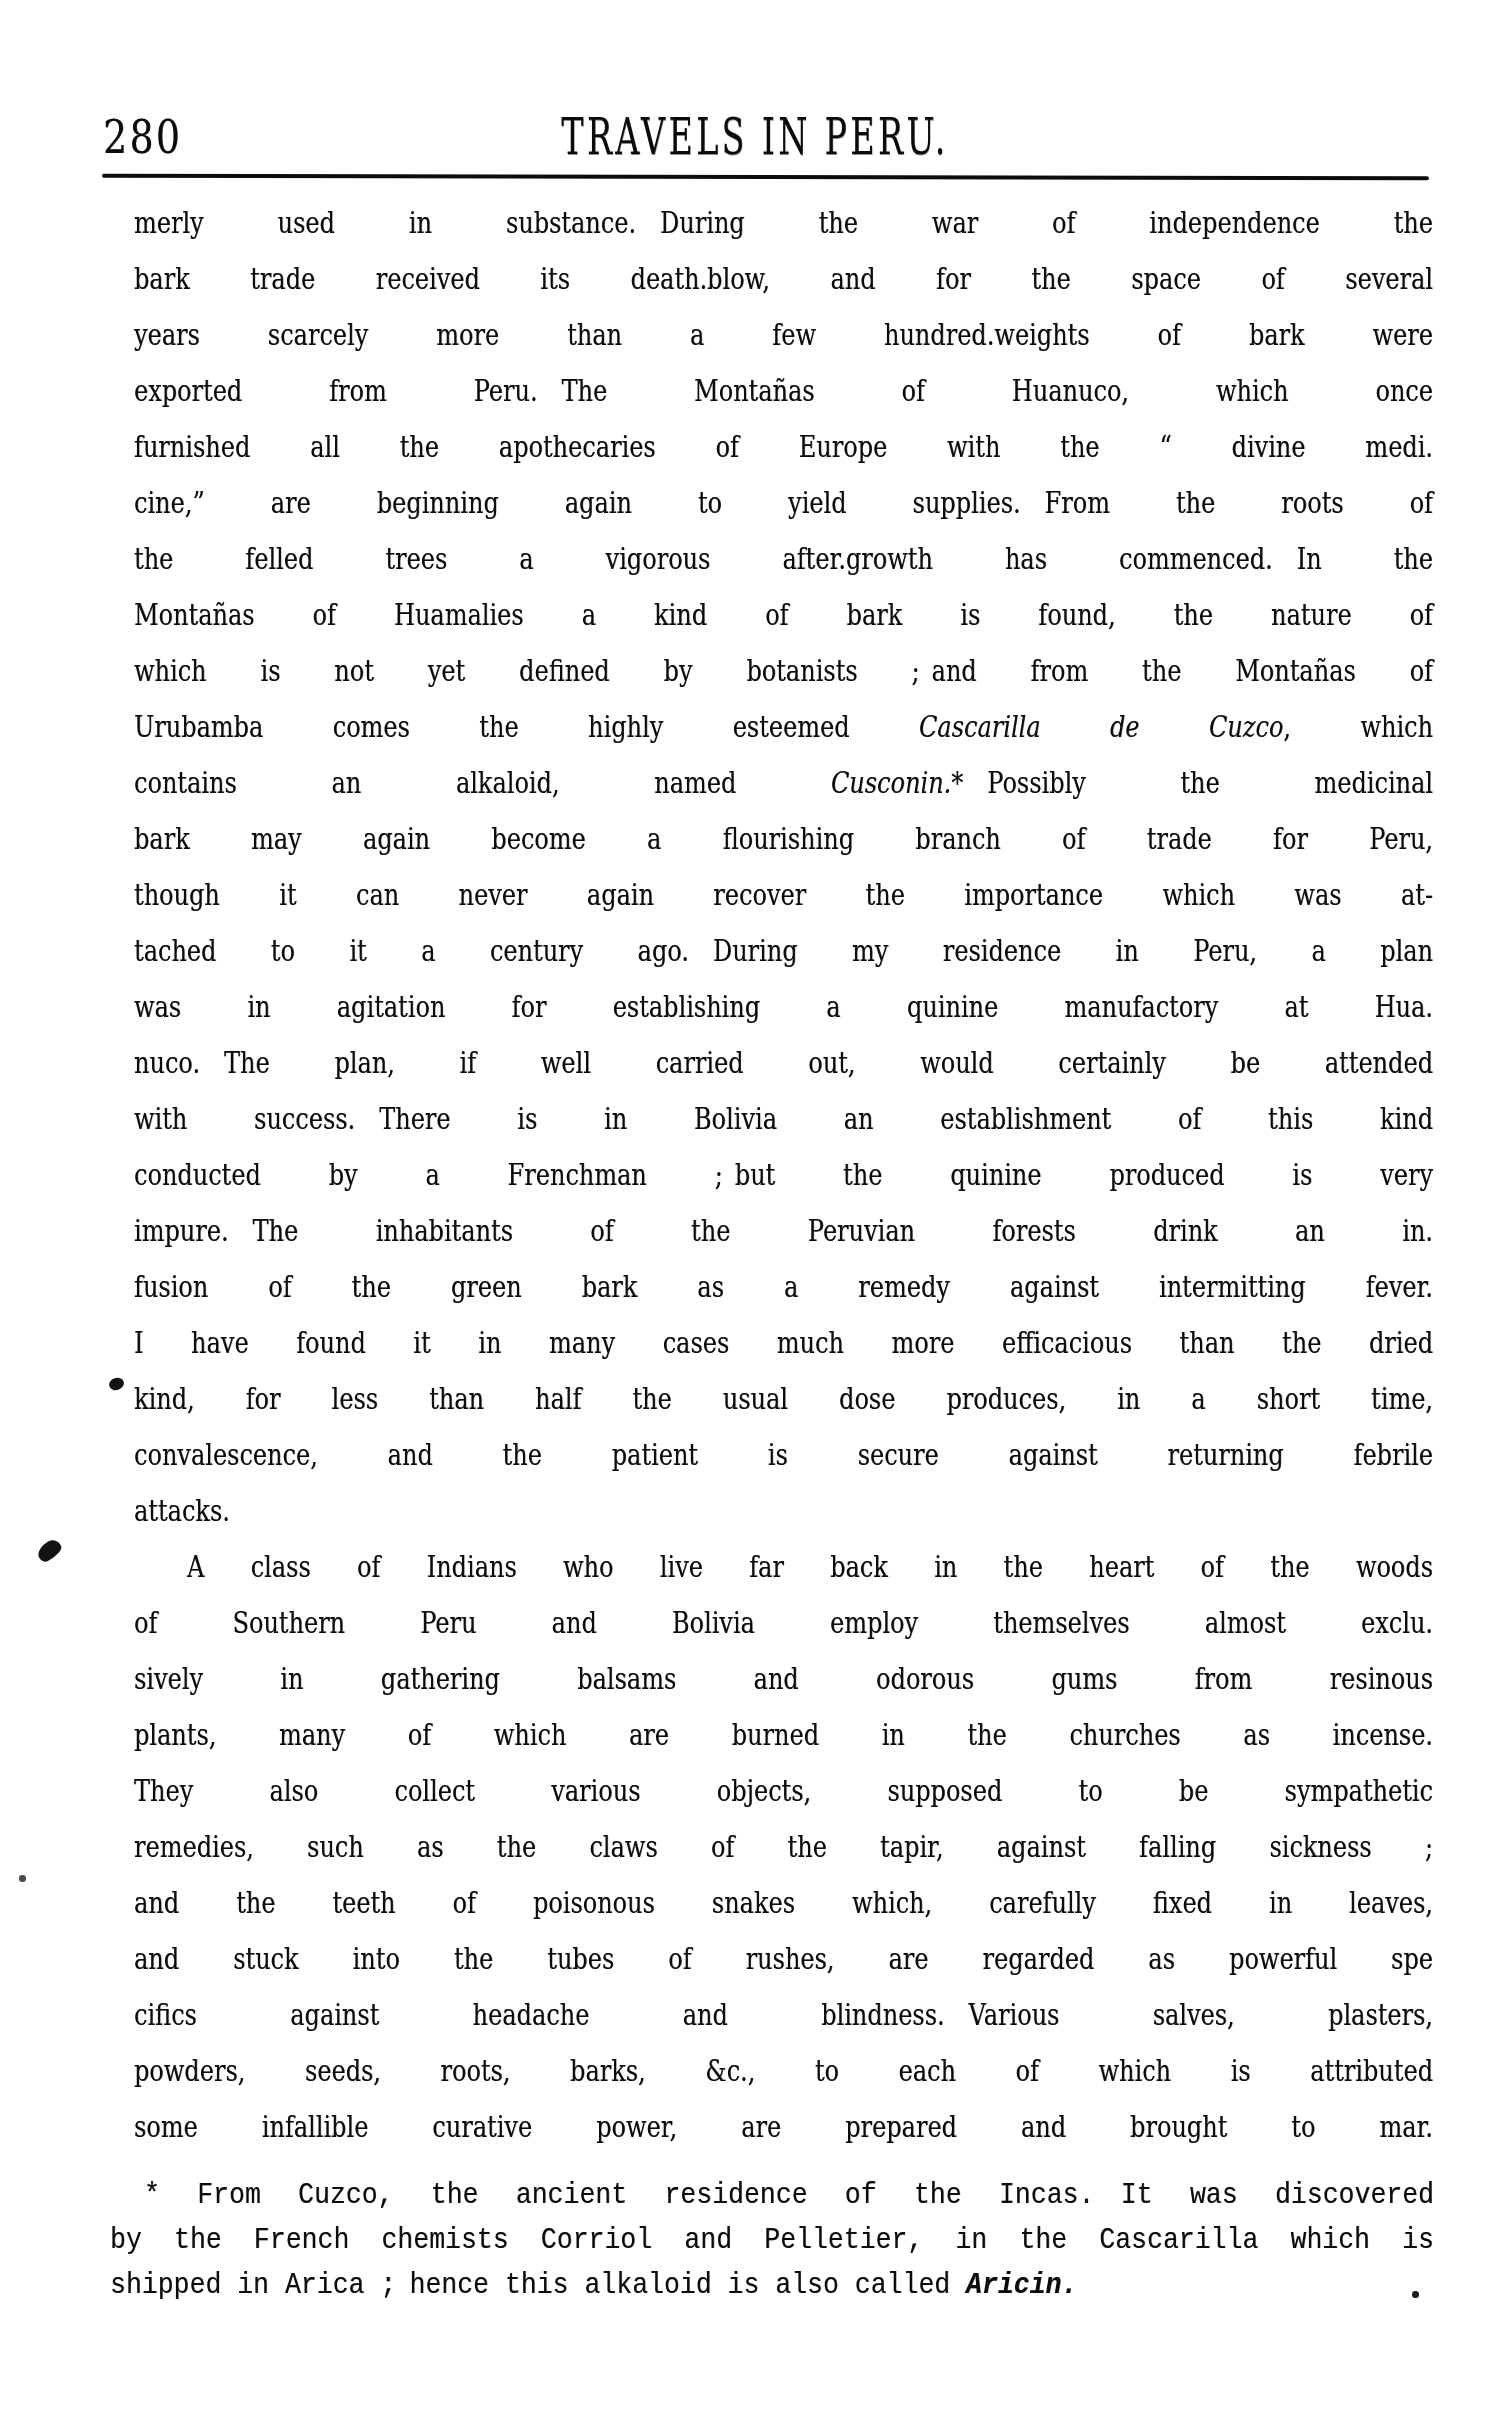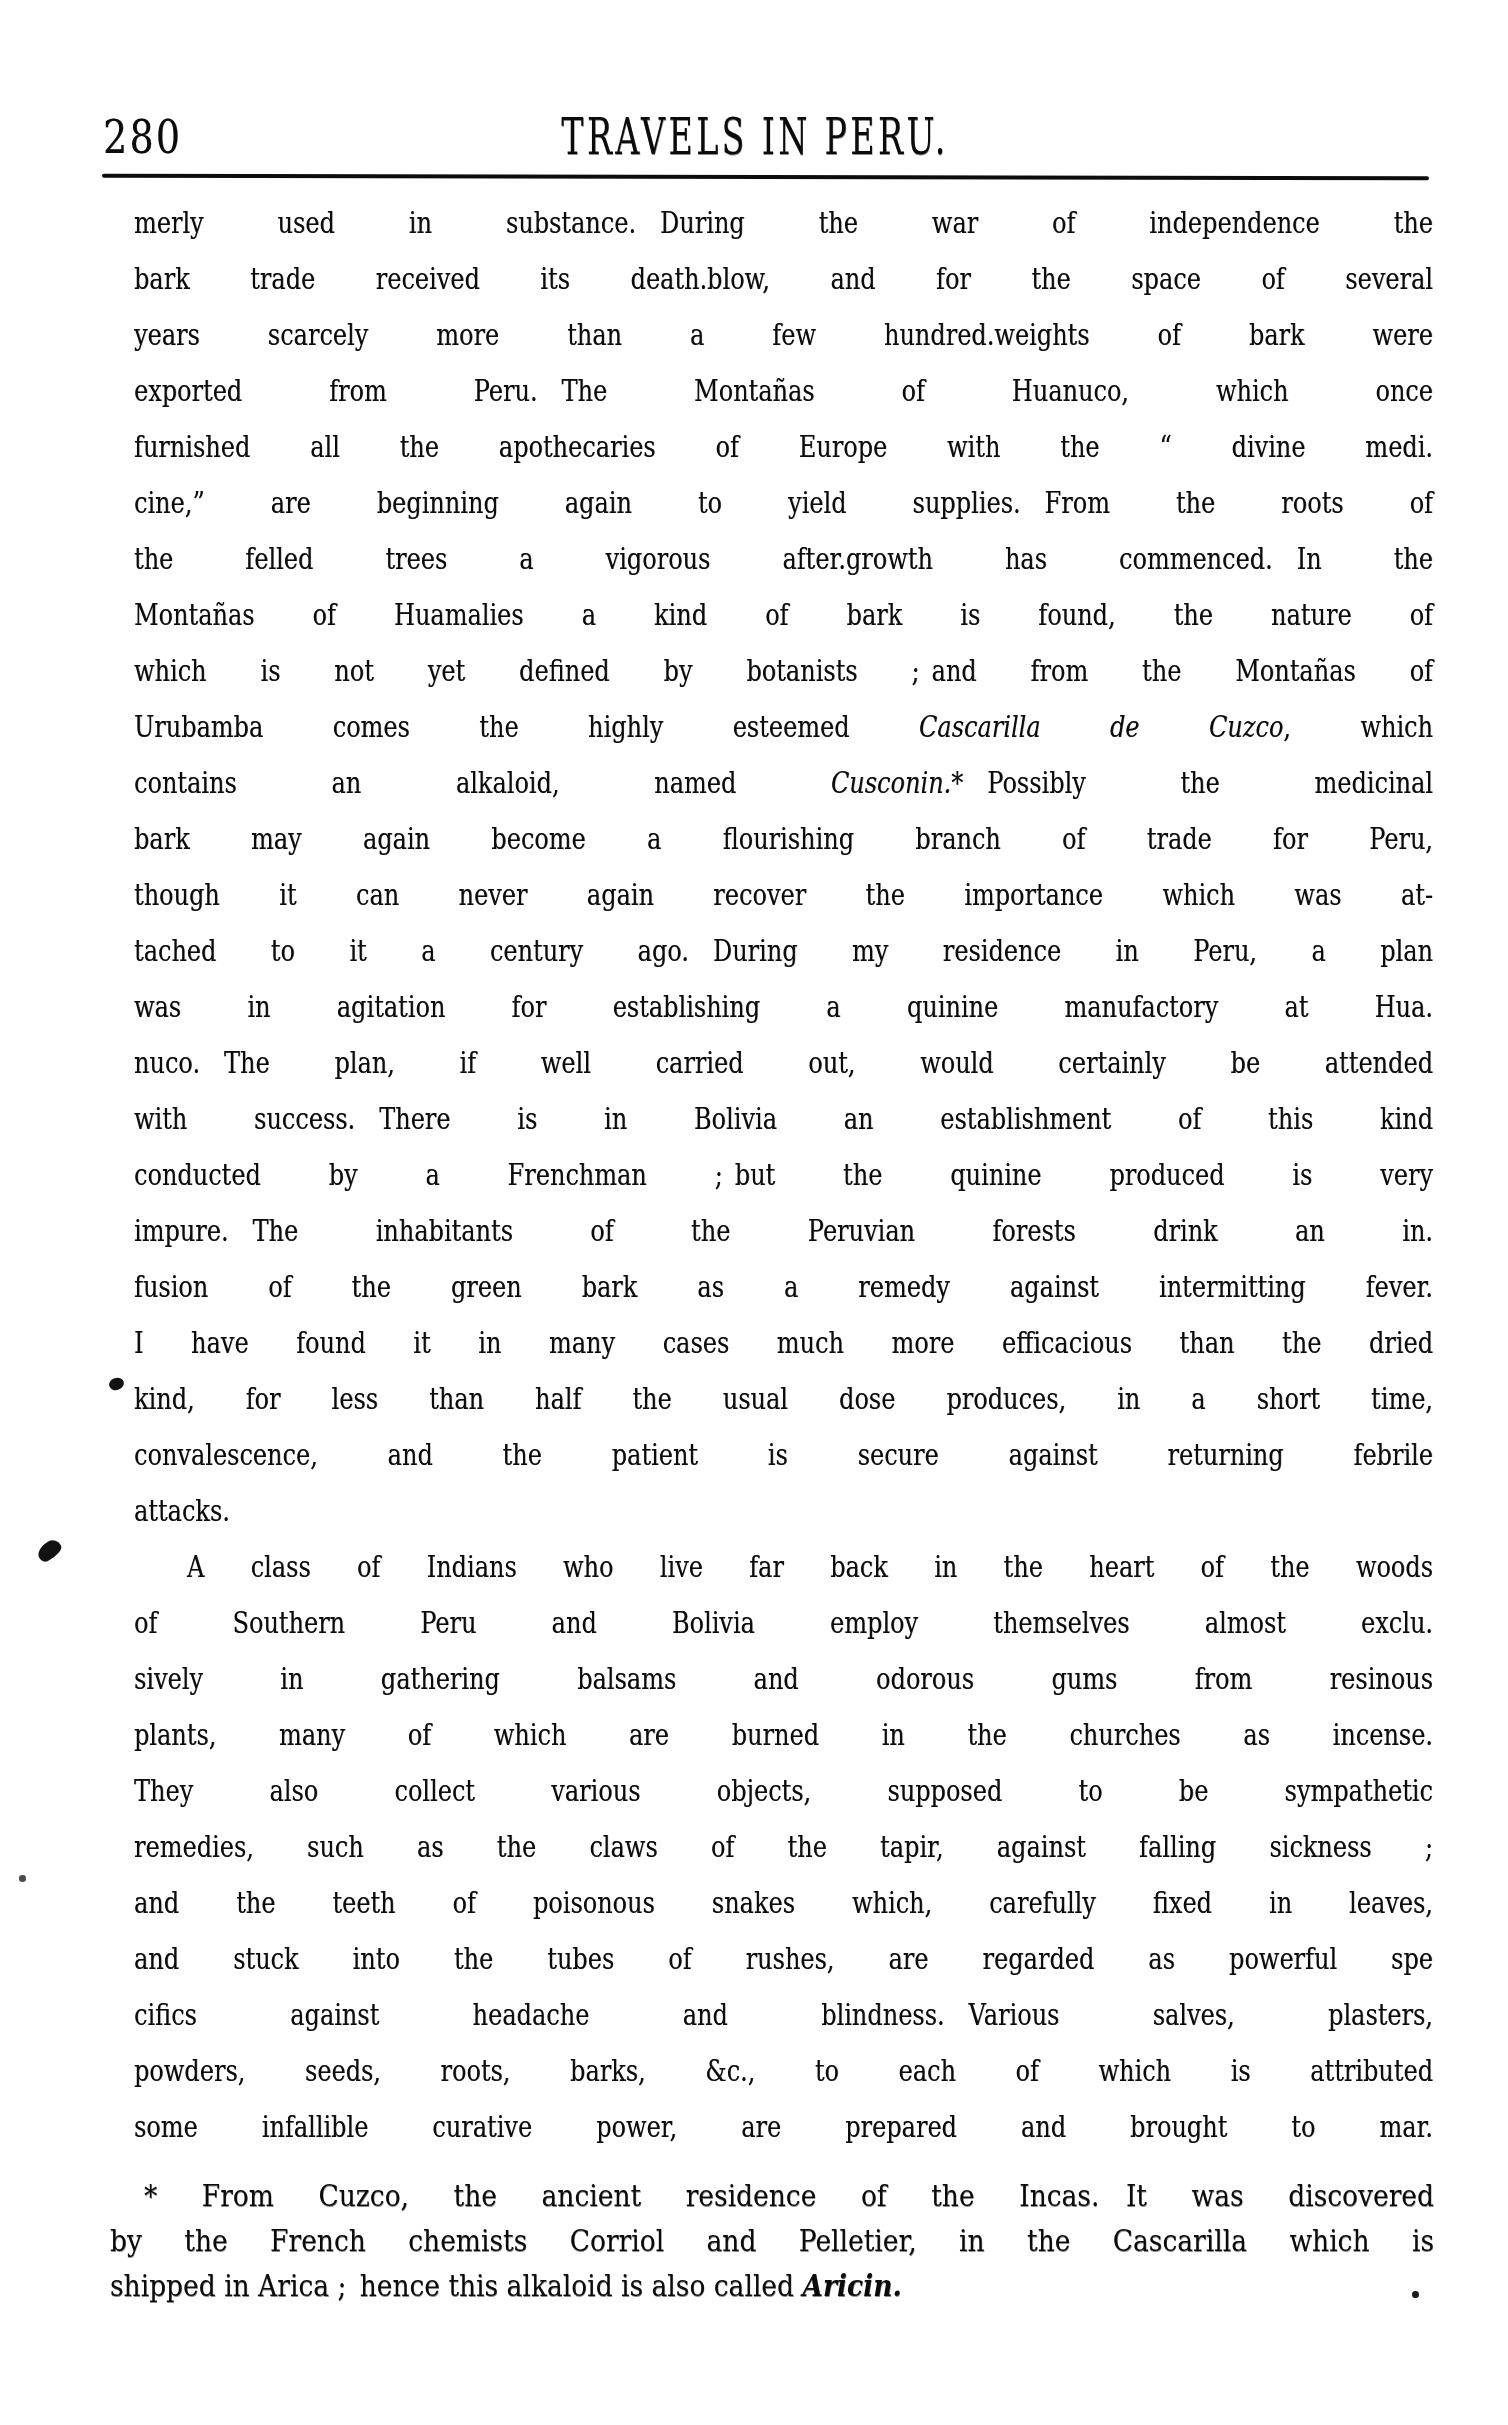--- a/index.html
+++ b/index.html
@@ -43,21 +43,21 @@
     transform: scaleY(1.22); transform-origin: 0 50%;
   }
   .footnote .line { transform: scaleY(1.14); }
   .line.nojust { text-align-last: left; -moz-text-align-last: left; }
   .line.indent { text-indent: 53px; }
   .line.findent { text-indent: 34px; }
   .it { font-style: italic; }
   .bd { font-weight: bold; }
   .footnote {
     position: absolute; left: 110px; top: 2173px; width: 1324px;
-    font-size: 26.5px; line-height: 45px;
+    font-size: 26.5px; line-height: 45px; font-family: Liberation Mono, monospace;
   }
   .ink { position: absolute; background: #121212; }
   .ink.blot-round {
     left: 109px; top: 1378px; width: 14.7px; height: 11.8px;
     border-radius: 50%; transform: rotate(-18deg);
   }
   .ink.blot-comma {
     left: 37px; top: 1542px; width: 25px; height: 17px;
     border-radius: 65% 35% 75% 25% / 60% 55% 45% 40%;
     transform: rotate(-28deg);

